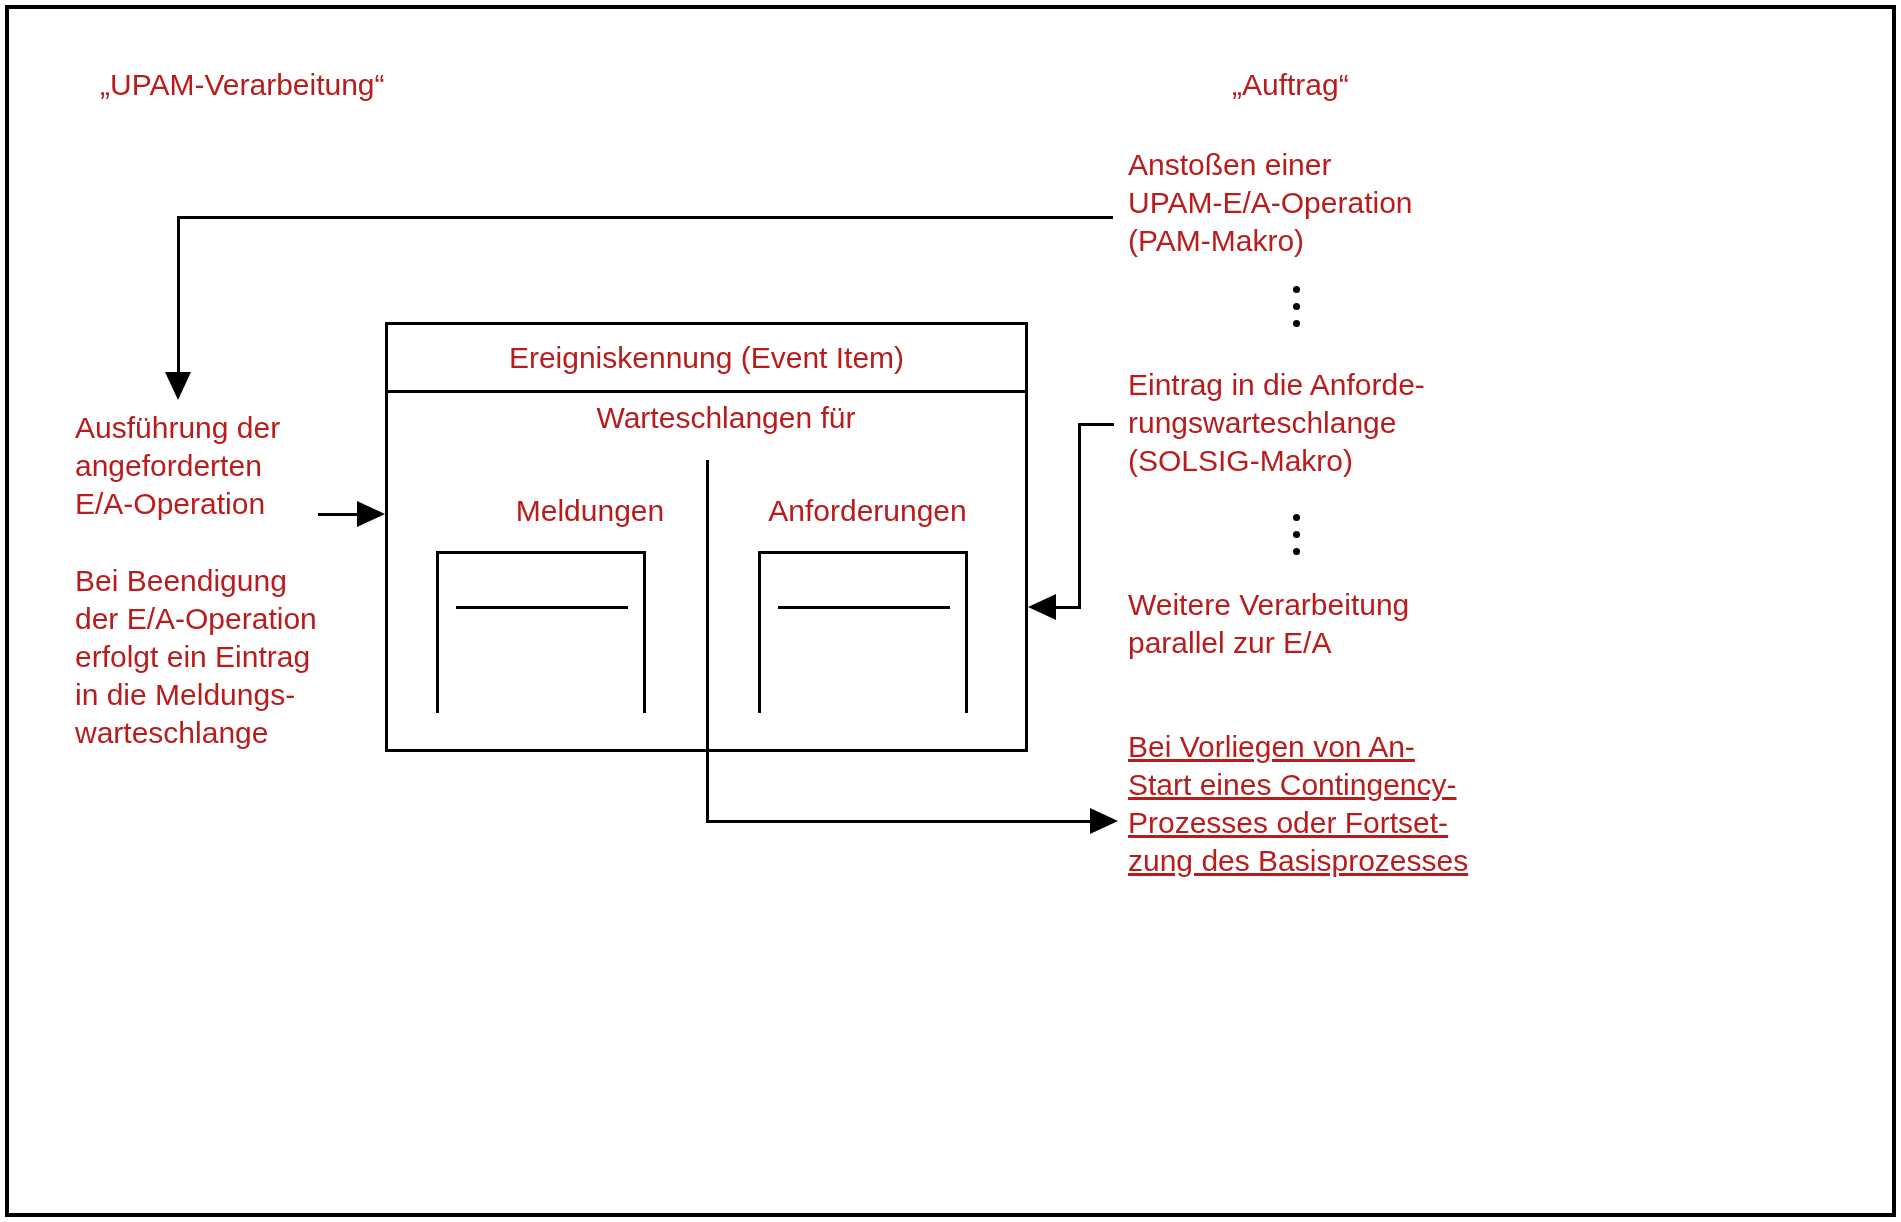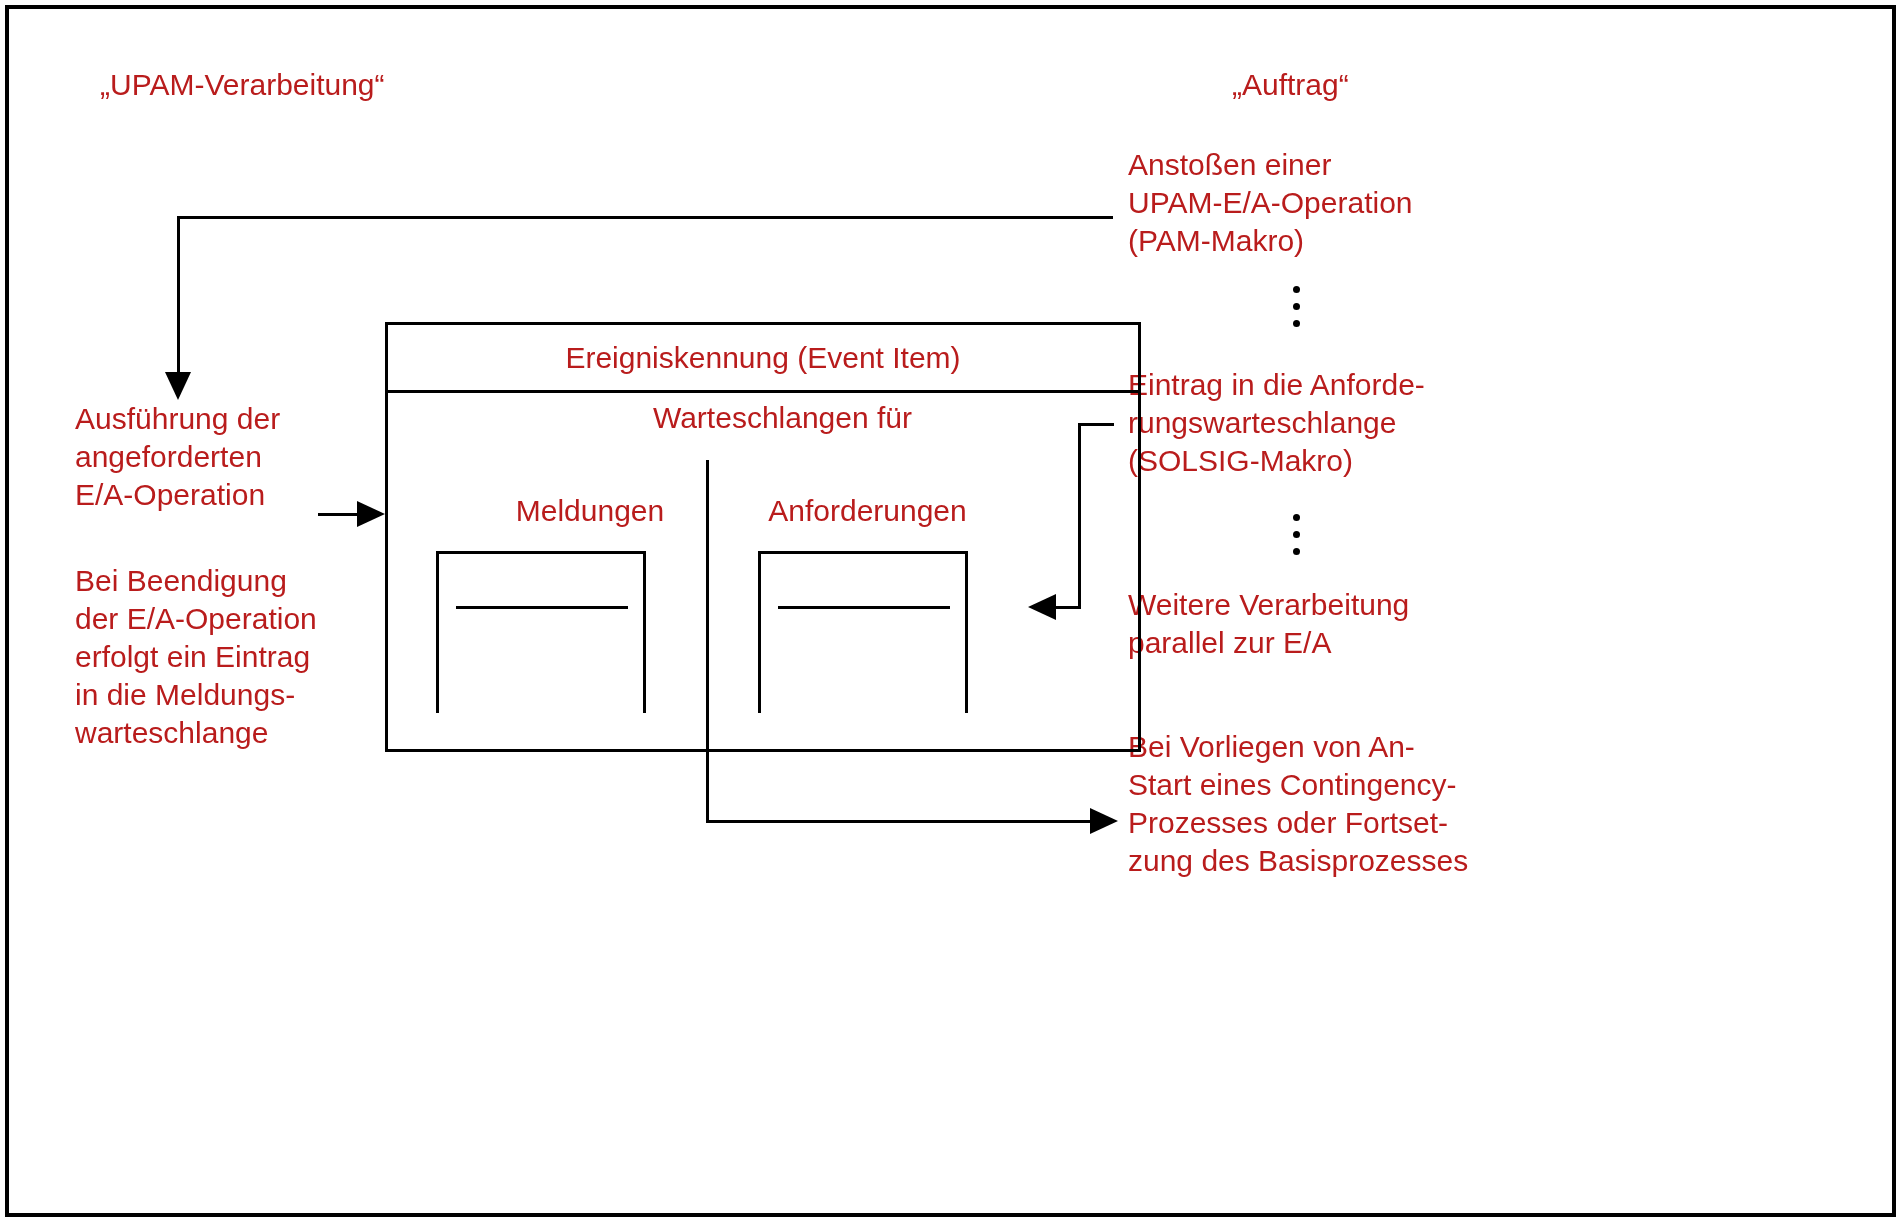--- a/index.html
+++ b/index.html
@@ -28,21 +28,21 @@
   .hline, .vline { position: absolute; background: #000000; }
   .hline { height: 3px; }
   .vline { width: 3px; }
   .tri { position: absolute; width: 0; height: 0; }
   .tri-down  { border-left: 13px solid transparent; border-right: 13px solid transparent; border-top: 28px solid #000; }
   .tri-right { border-top: 13px solid transparent; border-bottom: 13px solid transparent; border-left: 28px solid #000; }
   .tri-left  { border-top: 13px solid transparent; border-bottom: 13px solid transparent; border-right: 28px solid #000; }
   .event-box {
     position: absolute;
     left: 385px; top: 322px;
-    width: 756px; height: 430px;
+    width: 643px; height: 430px;
     border: 3px solid #000000;
     box-sizing: border-box;
   }
   .event-box-header {
     height: 65px;
     border-bottom: 3px solid #000000;
     display: flex;
     align-items: center;
     justify-content: center;
     font-size: 30px;
@@ -99,28 +99,28 @@
     <div class="dot"></div>
     <div class="dot"></div>
     <div class="dot"></div>
   </div>
 
   <div class="txt" style="left:1128px; top:586px;">
     <div>Weitere Verarbeitung</div>
     <div>parallel zur E/A</div>
   </div>
 
-  <div class="txt" style="left:1128px; top:728px;">
+  <div class="txt" style="left:1128px; top:728px;text-decoration:underline;">
     <div>Bei Vorliegen von An-</div>
     <div>Start eines Contingency-</div>
     <div>Prozesses oder Fortset-</div>
     <div>zung des Basisprozesses</div>
   </div>
 
-  <div class="txt" style="left:75px; top:400px;">
+  <div class="txt" style="left:75px; top:409px;">
     <div>Ausführung der</div>
     <div>angeforderten</div>
     <div>E/A-Operation</div>
   </div>
 
   <div class="txt" style="left:75px; top:562px;">
     <div>Bei Beendigung</div>
     <div>der E/A-Operation</div>
     <div>erfolgt ein Eintrag</div>
     <div>in die Meldungs-</div>

